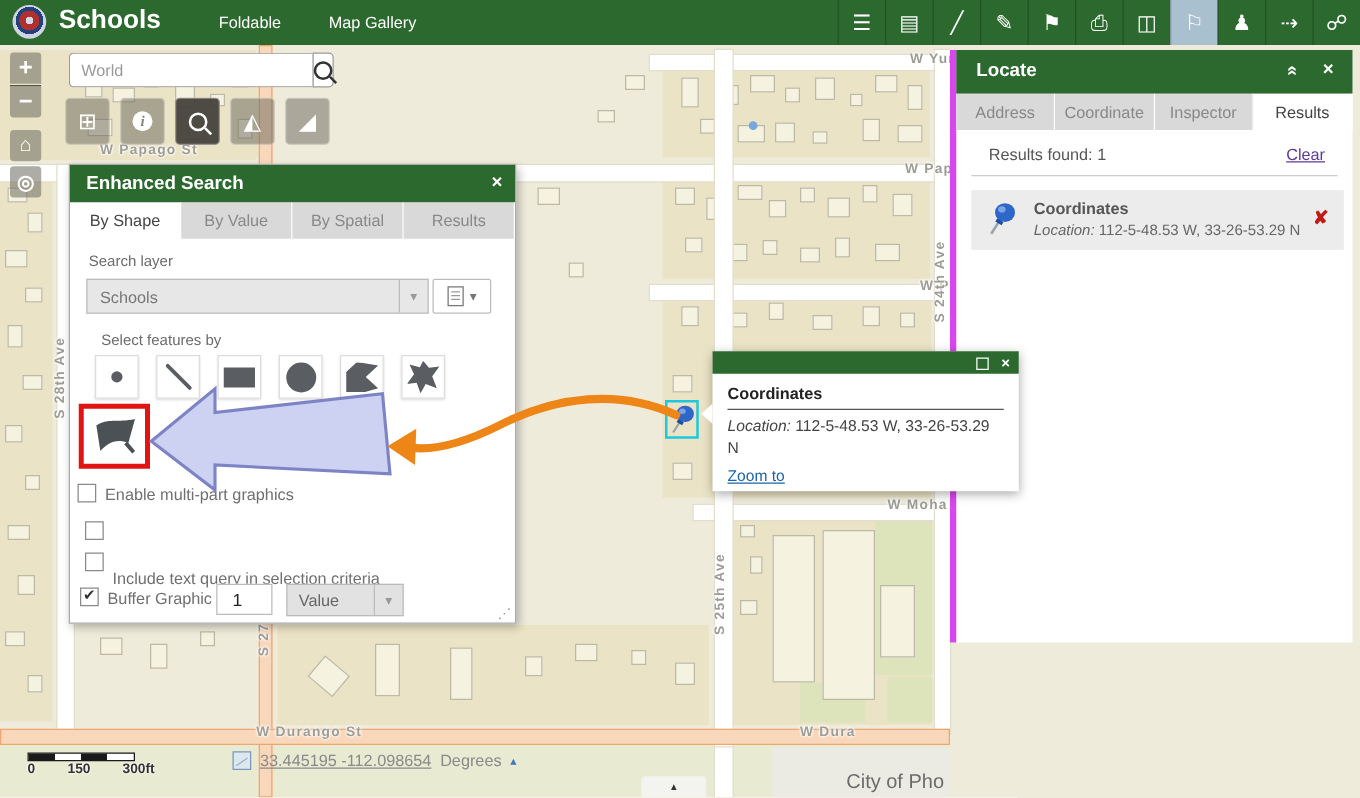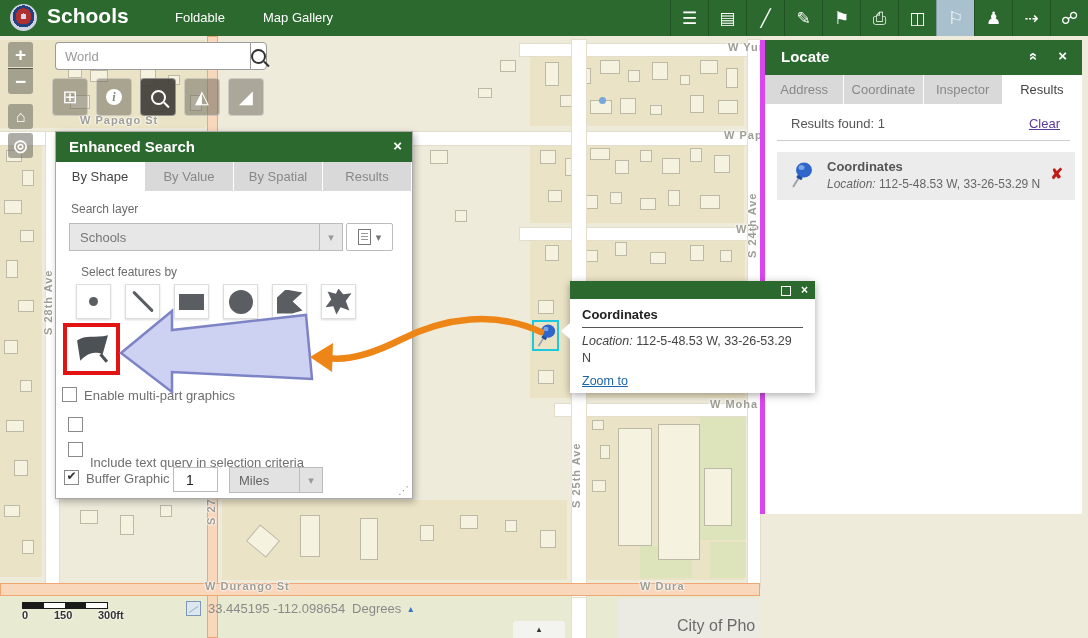--- a/index.html
+++ b/index.html
@@ -136,21 +136,21 @@
   .result-row .rdel{position:absolute;right:12px;top:13px;color:#c11b17;font-size:15px;font-weight:bold;cursor:pointer;}
   .result-row .rpin{position:absolute;left:12px;top:9px;}
   
   #scalebar{position:absolute;left:22px;top:602px;width:86px;z-index:5;}
   #scalebar .bar{height:5px;border:1px solid #1a1a1a;
       background:linear-gradient(to right,#1a1a1a 0 25%,#fff 25% 50%,#1a1a1a 50% 75%,#fff 75% 100%);}
   #scalebar span{position:absolute;top:7px;font-size:11px;font-weight:bold;color:#333;text-shadow:0 0 2px #fff,0 0 2px #fff;}
   #coordw{position:absolute;left:186px;top:601px;z-index:5;display:flex;align-items:center;gap:7px;}
   .coord-ic{width:15px;height:15px;background:#dde7f0;border:1px solid #7d97b8;position:relative;box-sizing:border-box;}
   .coord-ic::after{content:"";position:absolute;left:1px;top:7px;right:1px;height:1px;background:#9ab0c6;transform:rotate(-35deg);}
-  #coordw .cv{font-size:13px;color:#8a8a8a;}
+  #coordw .cv{font-size:13px;color:#8a8a8a;text-decoration:underline;}
   #coordw .cu{font-size:13px;color:#8a8a8a;}
   #coordw .ca{font-size:10px;color:#3c78c0;cursor:pointer;}
   #attr-tab{position:absolute;left:513px;top:621px;width:52px;height:17px;background:rgba(244,244,244,.85);
       border-radius:3px 3px 0 0;text-align:center;font-size:9px;color:#333;line-height:17px;cursor:pointer;z-index:5;}
   #attr-text{position:absolute;left:677px;top:617px;font-size:16px;color:#6b6b6b;z-index:5;white-space:nowrap;}
 </style>
 </head>
 <body>
 
 <div id="app">
@@ -405,21 +405,21 @@
         <div class="check-row" style="left: 0px; top: 310px; width: 100%;">
           <span class="cbox" style="left: 12px; top: 0px;"></span>
           <span class="clabel" style="left: 34px; top: 1px; margin-top: 12px;">Include text query in selection criteria</span>
         </div>
       </div>
     <div class="check-row" style="left:0;top:341px;width:100%">
       <span class="cbox" style="left:8px;top:-3px">✔</span>
       <span class="clabel" style="left:30px;top:-2px">Buffer Graphic</span>
       <input class="buffer-input" value="1" style="">
       <div class="unit-select">
-        <span class="uval">Miles</span>
+        <span class="uval">Value</span>
         <span class="sel-arrow-box">▾</span>
       </div>
     </div>
     <span class="resize-h">⋰</span>
   </div>
 
   <svg id="arrows" viewBox="0 0 470 110">
     <polygon points="21,58 72,16 72,35 206,20 212,84 72,77 72,97" fill="#c9cdf1" fill-opacity="0.92" stroke="#7d84c6" stroke-width="2.5"></polygon>
     <path d="M441,37 C395,16 345,22 300,45 C272,59 248,66 228,63" fill="none" stroke="#ee8517" stroke-width="6.5" stroke-linecap="round"></path>
     <polygon points="210,62 233,48 232,77" fill="#ee8517"></polygon>

